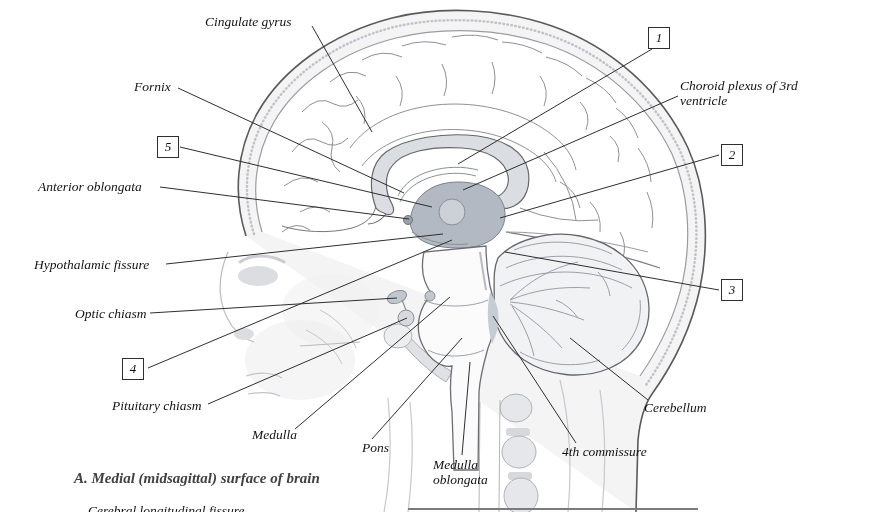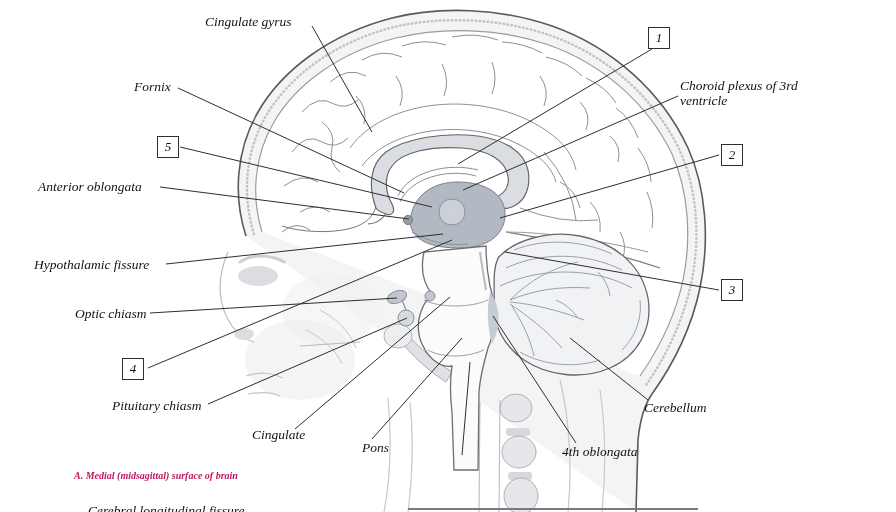--- a/index.html
+++ b/index.html
@@ -16,23 +16,23 @@
   .lbl {
     position: absolute;
     font-size: 13.5px;
     color: #121212;
     white-space: nowrap;
     line-height: 1.12;
   }
   .lbl.wrap { white-space: normal; }
   .caption {
     position: absolute;
-    font-size: 10px;
+    font-size: 15px;
     font-weight: bold;
-    color: #be185d;
+    color: #404040;
     white-space: nowrap;
   }
   .numbox {
     position: absolute;
     width: 20px;
     height: 20px;
     border: 1px solid #2e2e2e;
     background: #ffffff;
     display: flex;
     align-items: center;
@@ -214,26 +214,27 @@
   <div class="lbl" style="left:134px; top:79px">Fornix</div>
 
   <div class="lbl" style="left:38px; top:179px">Anterior oblongata</div>
 
   <div class="lbl" style="left:34px; top:257px">Hypothalamic fissure</div>
 
   <div class="lbl" style="left:75px; top:306px">Optic chiasm</div>
 
   <div class="lbl" style="left:112px; top:398px">Pituitary chiasm</div>
 
-  <div class="lbl" style="left:252px; top:427px">Cingulate</div>
+  <div class="lbl" style="left:252px; top:427px">Medulla</div>
 
   <div class="lbl" style="left:362px; top:440px">Pons</div>
 
-
-  <div class="lbl" style="left:562px; top:444px">4th oblongata</div>
+  <div class="lbl wrap" style="left:433px; top:457px; width:66px">Medulla oblongata</div>
+
+  <div class="lbl" style="left:562px; top:444px">4th commissure</div>
 
   <div class="lbl" style="left:644px; top:400px">Cerebellum</div>
 
   <div class="lbl wrap" style="left:680px; top:78px; width:120px">Choroid plexus of 3rd ventricle</div>
 
   <div class="numbox" style="left:648px; top:27px">1</div>
   <div class="numbox" style="left:721px; top:144px">2</div>
   <div class="numbox" style="left:721px; top:279px">3</div>
   <div class="numbox" style="left:122px; top:358px">4</div>
   <div class="numbox" style="left:157px; top:136px">5</div>

